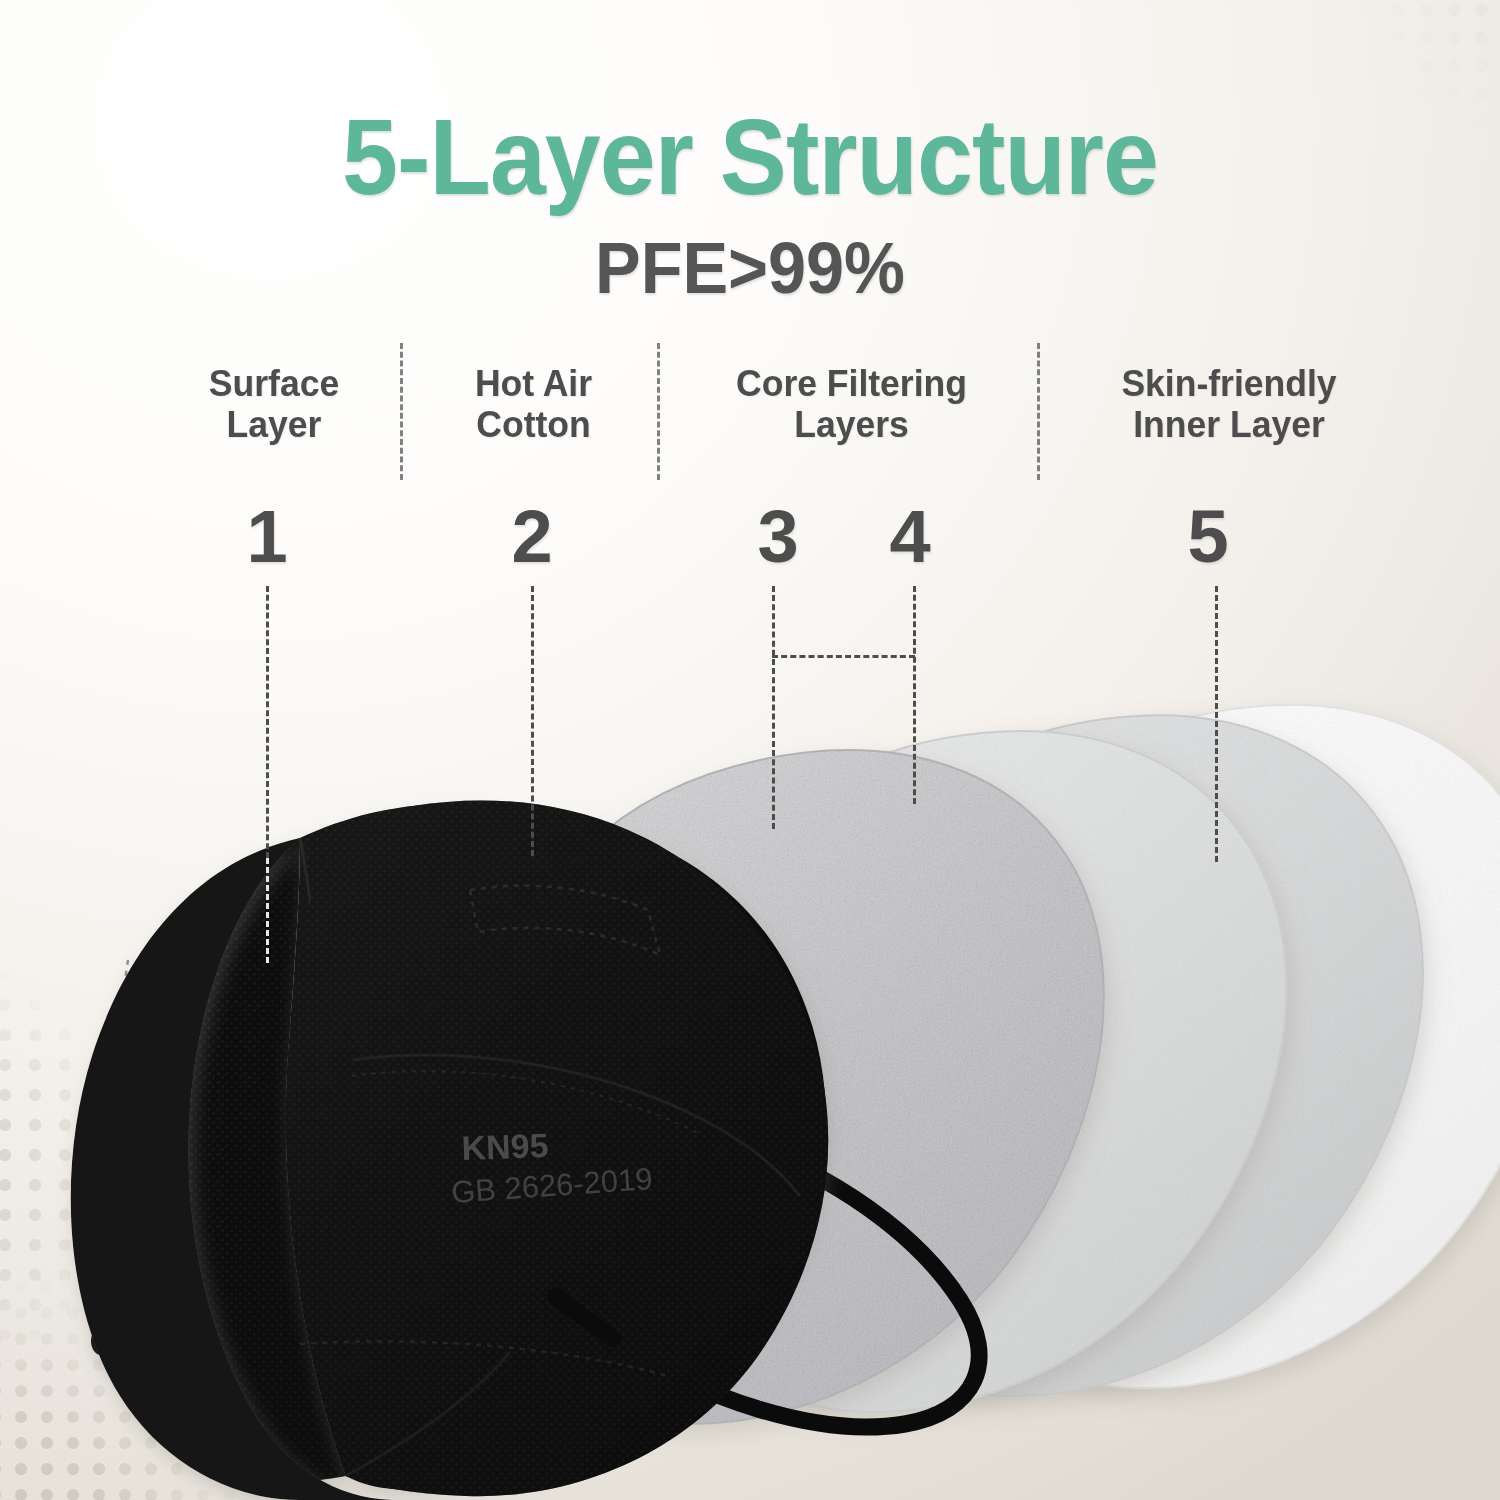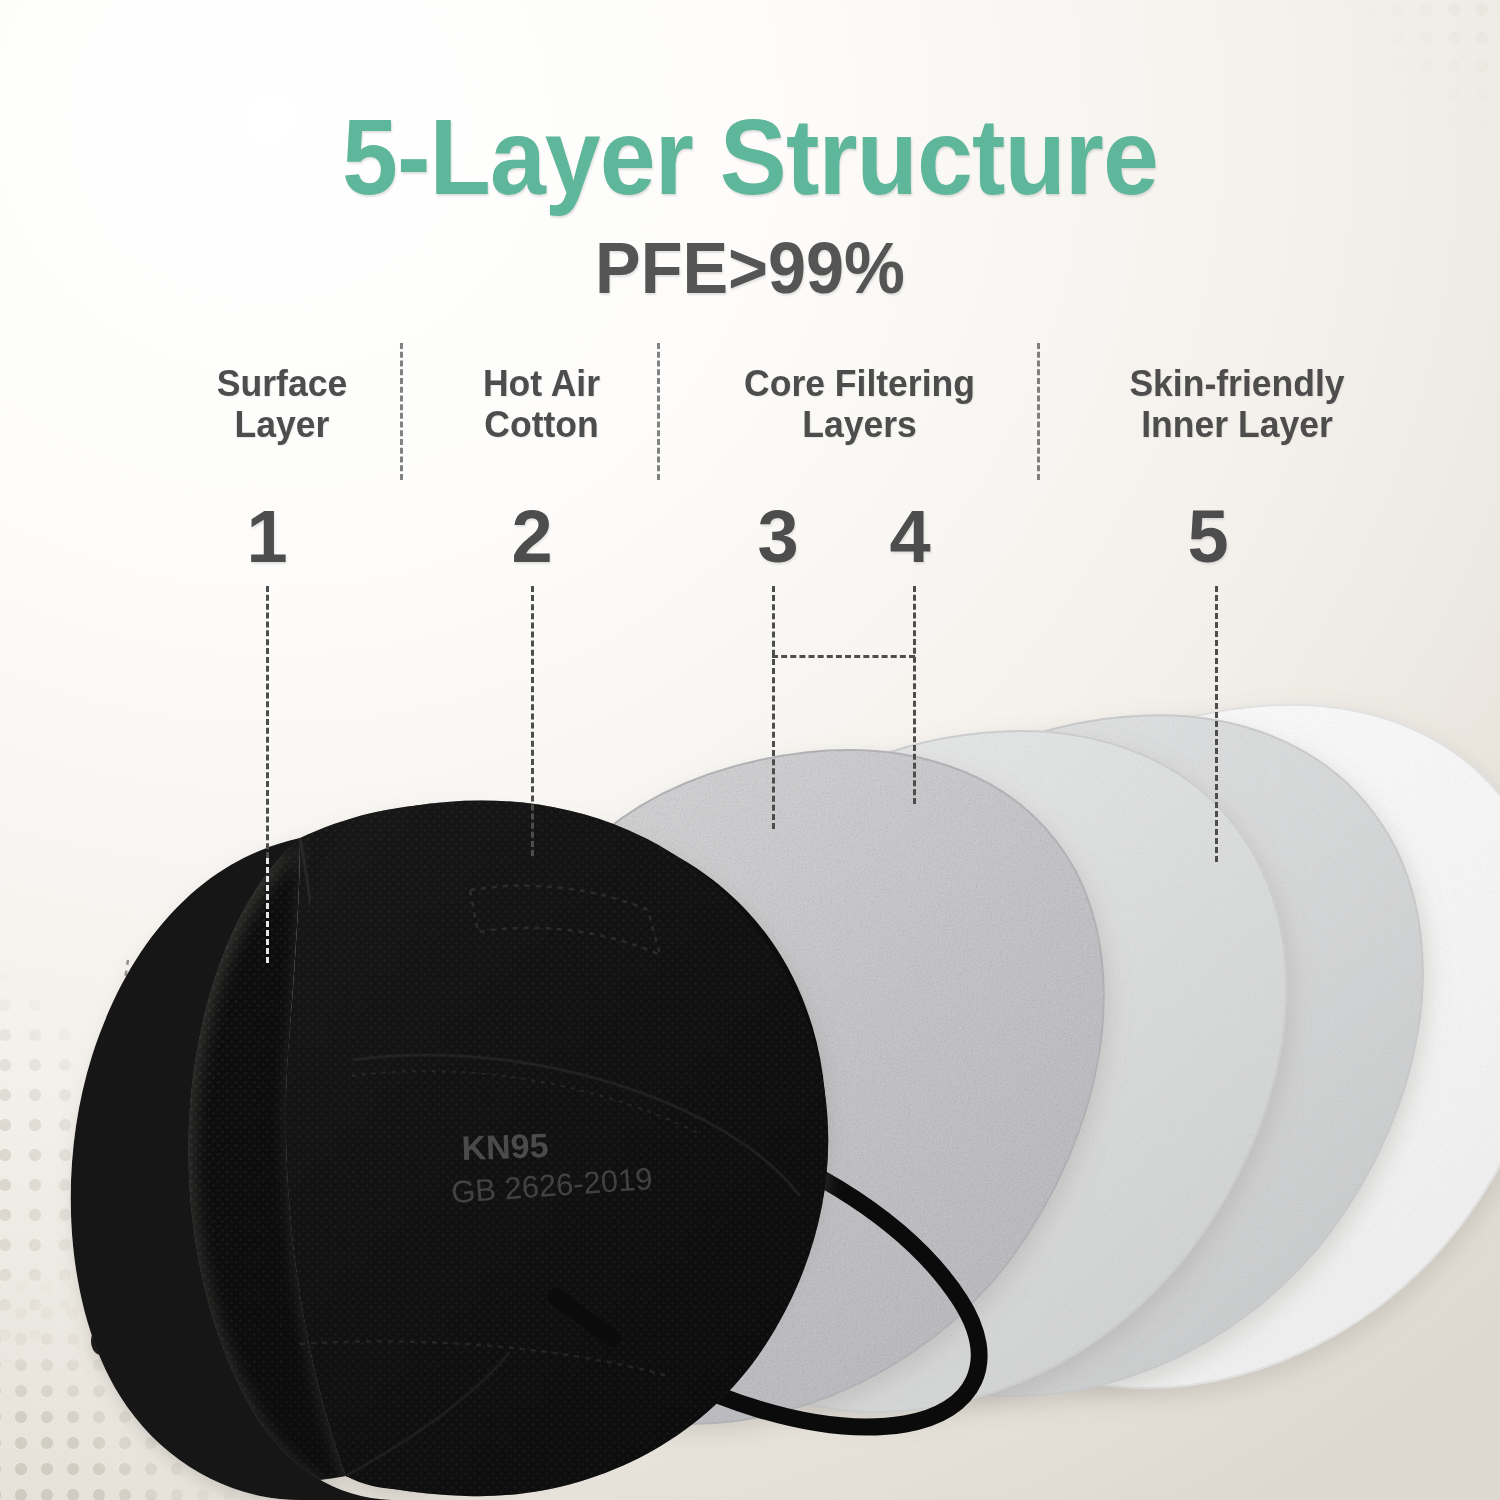--- a/index.html
+++ b/index.html
@@ -53,21 +53,21 @@
   .subtitle{
     position:absolute;left:0;right:0;top:232px;text-align:center;
     font-size:72px;line-height:1;font-weight:bold;
     color:#555555;
     transform:scaleX(.95);
     white-space:nowrap;
     text-shadow:1px 2px 2px rgba(120,120,120,.20);
   }
 
   
-  .labels{position:absolute;left:12px;top:355px;width:1224px;height:130px;}
+  .labels{position:absolute;left:4px;top:355px;width:1224px;height:130px;}
   .lbl{
     position:absolute;text-align:center;
     font-size:37px;line-height:1.12;font-weight:bold;color:#4d4d4d;
     transform:scaleX(.96);
     text-shadow:1px 1px 1px rgba(140,140,140,.18);
   }
   .divider{
     position:absolute;top:343px;width:0;height:137px;
     border-left:3px dashed #6c6c6c;opacity:.85;
   }

